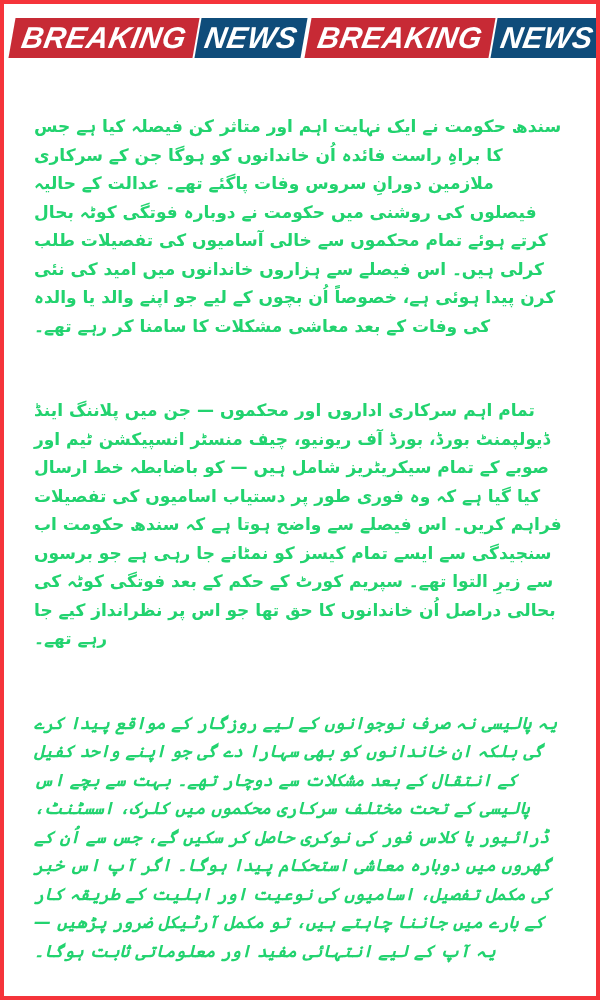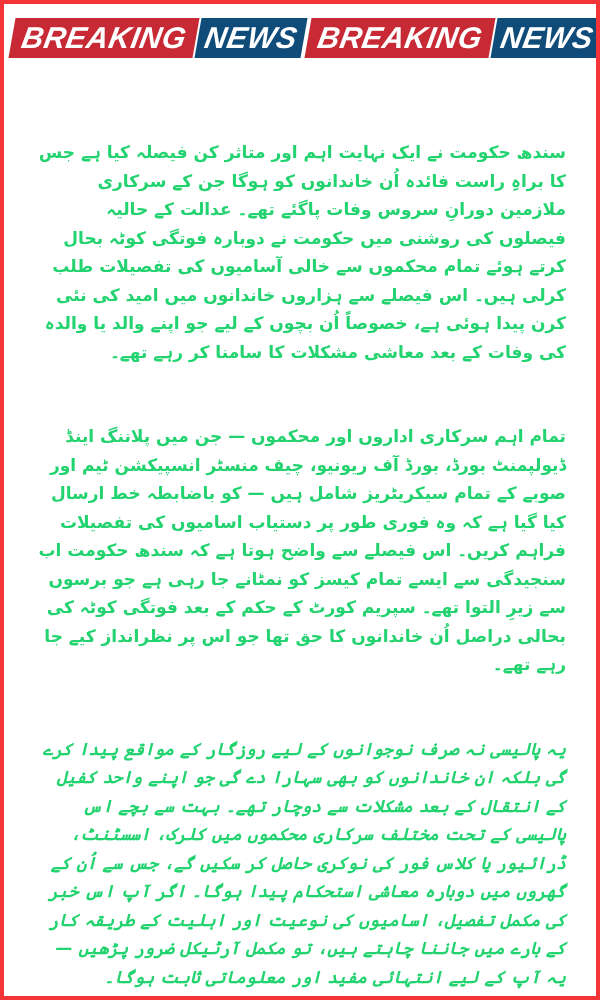--- a/index.html
+++ b/index.html
@@ -58,27 +58,26 @@
       background: #0f4c7a;
       width: 106px;
       margin-left: 2px;
     }
     .article {
       position: absolute;
       top: 108px;
       left: 30px;
       right: 30px;
       direction: rtl;
-      text-align: right;
+      text-align: left;
       color: #22d36f;
       font-family: "DejaVu Sans", sans-serif;
       font-weight: 700;
       font-size: 17px;
       line-height: 28.5px;
-      margin-top: 26px;
     }
     .para {
       margin: 0 0 56px 0;
     }
     .para:last-child {
       margin-bottom: 0;
       font-style: italic;
     }
   </style>
 </head>

